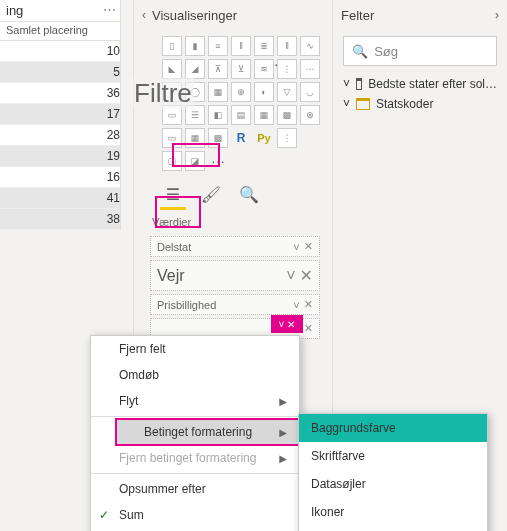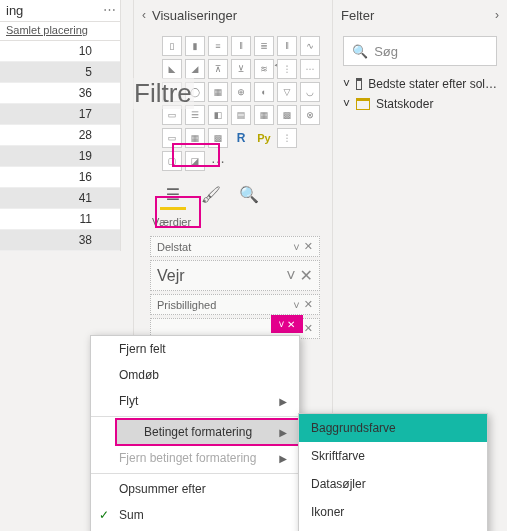--- a/index.html
+++ b/index.html
@@ -28,25 +28,24 @@
     display: flex;
     align-items: center;
     justify-content: space-between;
     color: #333;
   }
   .data-col-sub {
     font-size: 11px;
     padding: 2px 6px 4px;
     color: #555;
     border-bottom: 1px solid #e1dfdd;
-    text-decoration: underline;
   }
   .data-cell {
     text-align: right;
-    padding: 3px 28px;
+    padding: 3px 0;
     border-bottom: 1px solid #eee;
     font-size: 12px;
     background:#fff;
   }
   .data-cell.sel { background: #e6e6e6; }
 
   .vsep {
     position: absolute;
     left: 125px; top:0; bottom:0;
     width: 8px;
@@ -239,21 +238,20 @@
   </div>
   <div class="data-col-sub">Samlet placering</div>
   <div class="data-cell">10</div>
   <div class="data-cell sel">5</div>
   <div class="data-cell">36</div>
   <div class="data-cell sel">17</div>
   <div class="data-cell">28</div>
   <div class="data-cell sel">19</div>
   <div class="data-cell">16</div>
   <div class="data-cell sel">41</div>
-  <div class="data-cell">11</div>
   <div class="data-cell sel">38</div>
 </div>
 
 <div class="vsep"></div>
 
 <div class="viz-pane">
   <div class="pane-header">
     <span class="chev">‹</span>
     <span>Visualiseringer</span>
   </div>

